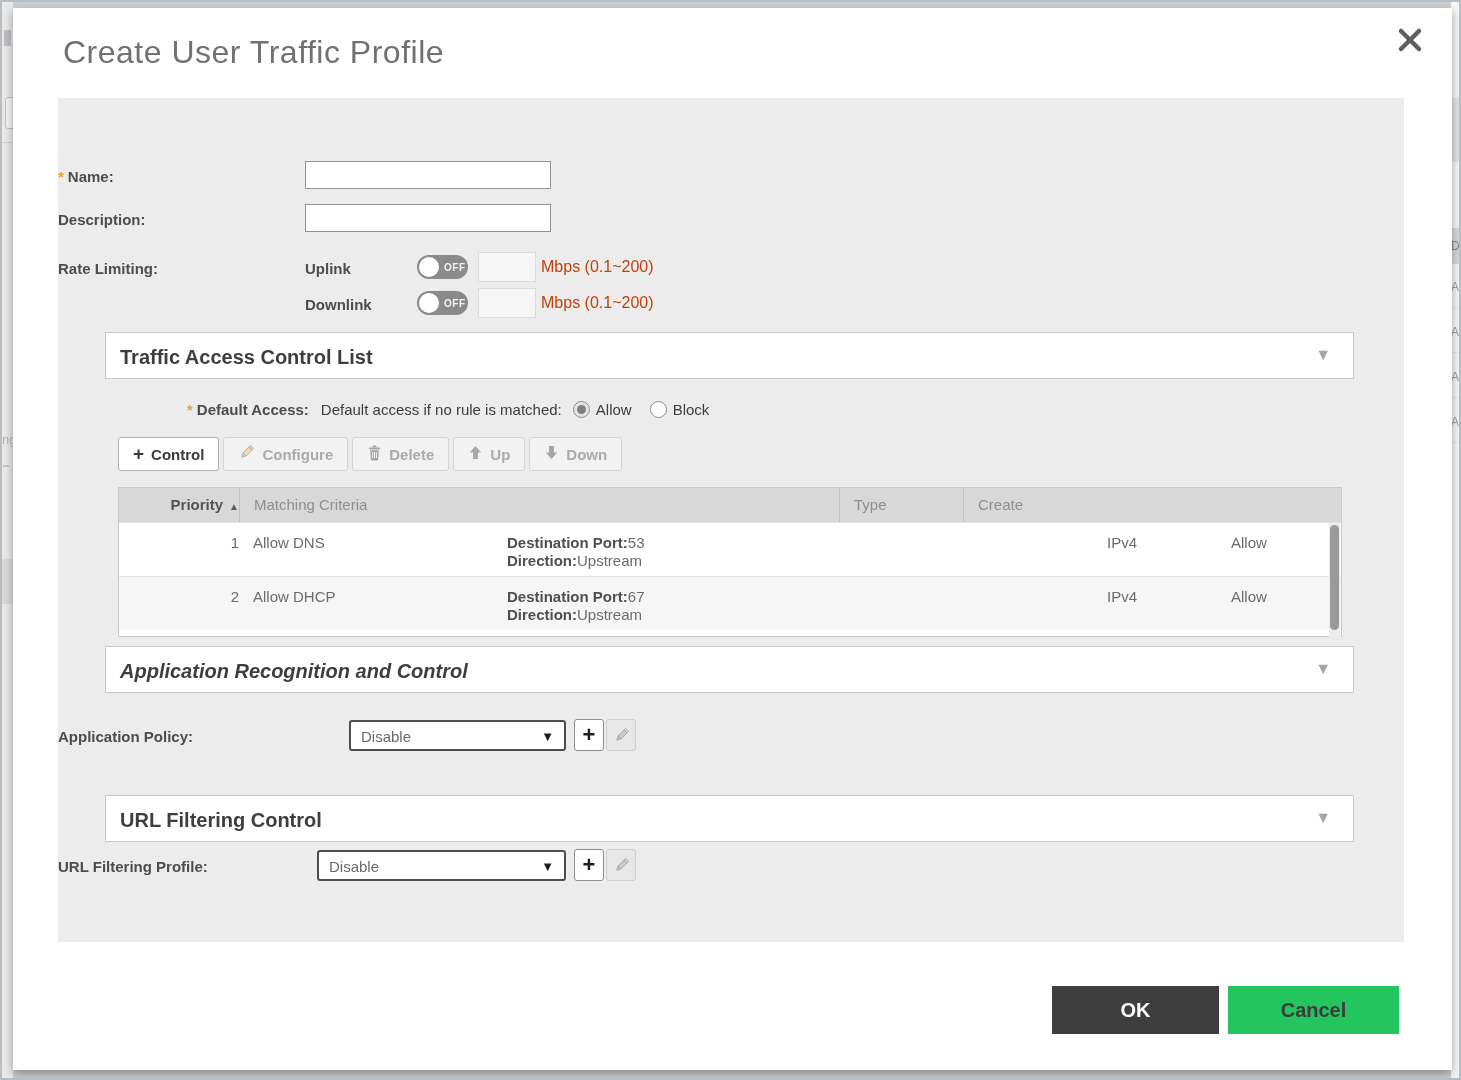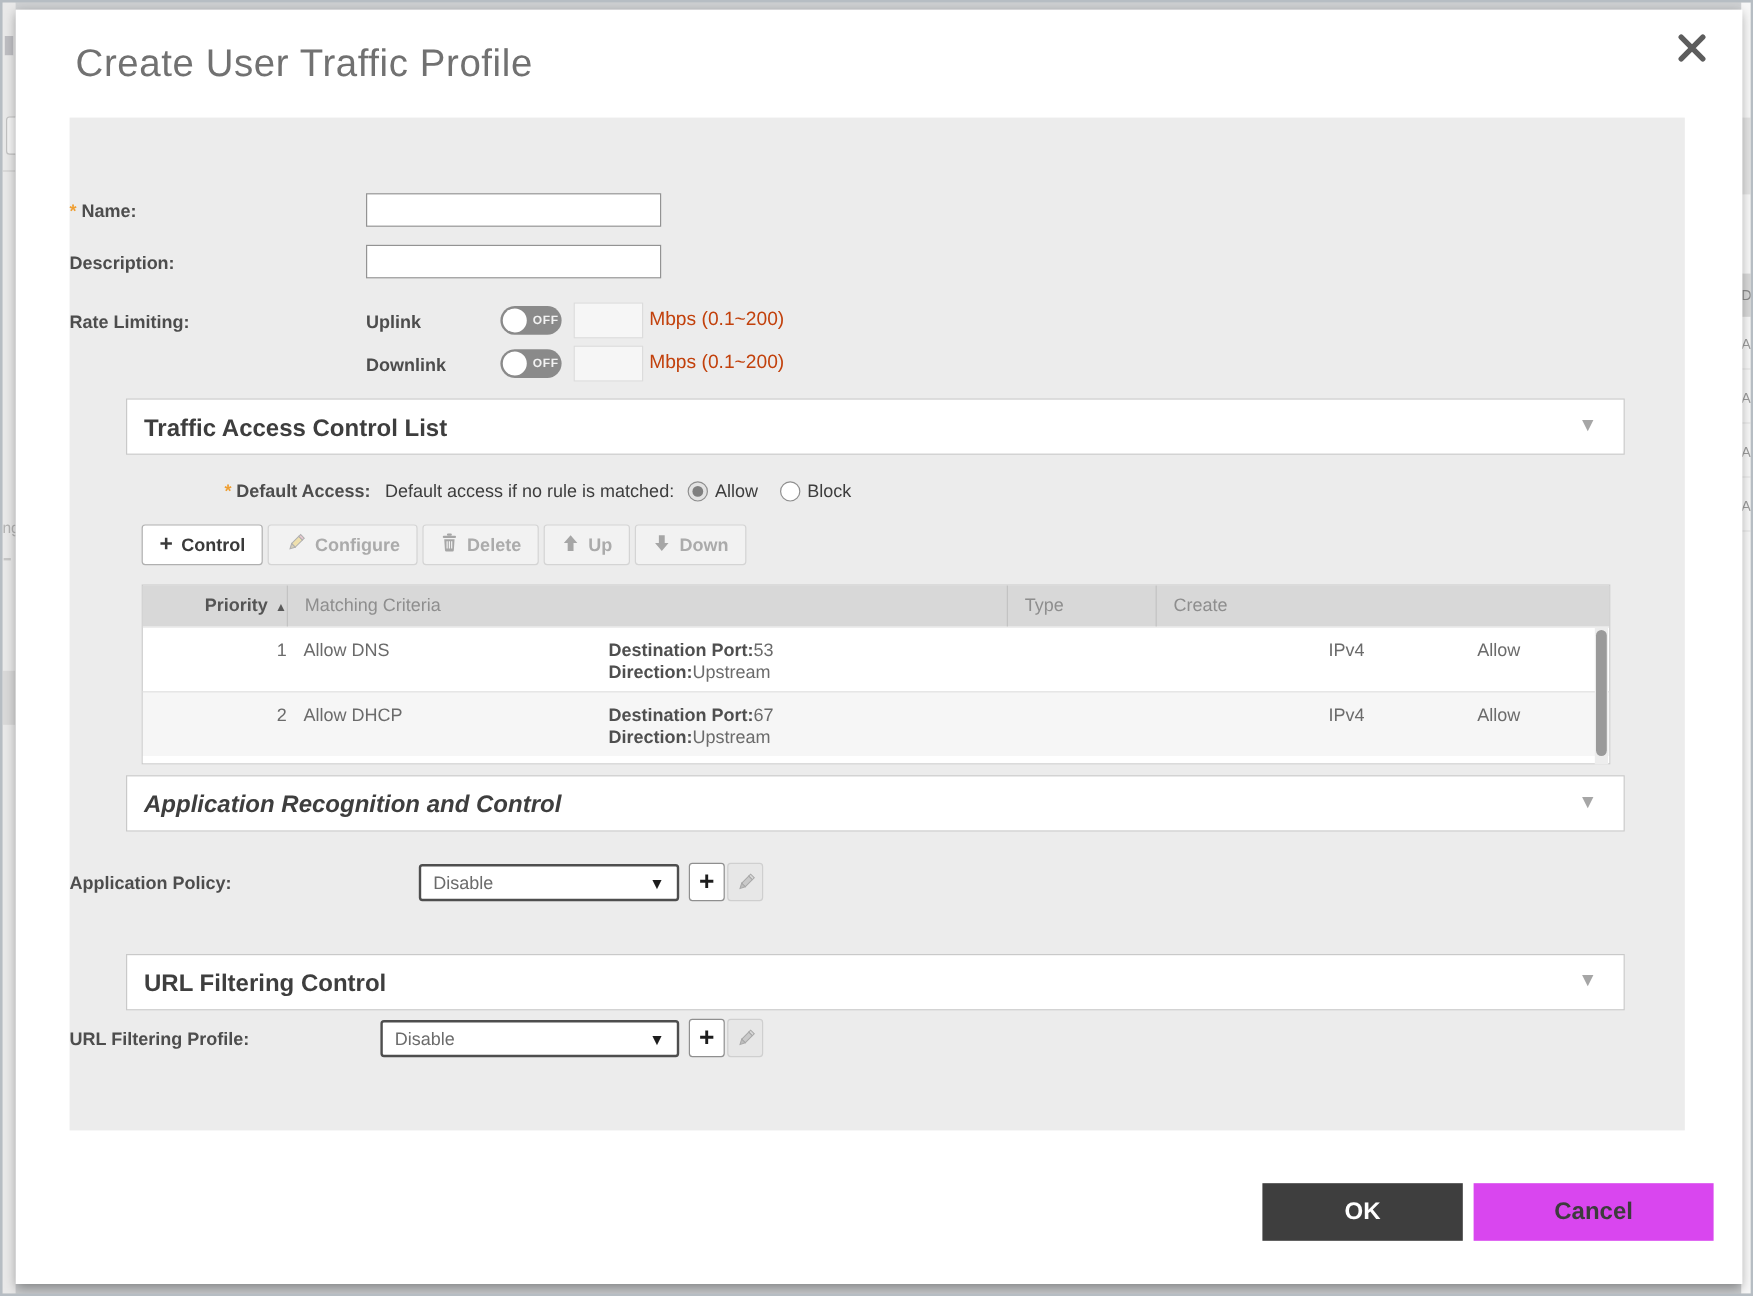--- a/index.html
+++ b/index.html
@@ -84,21 +84,21 @@
   
   .dd { position:absolute; height:31px; background:#fff; border:2px solid #4e4e4e; border-radius:3px; font-size:15px; color:#6b6b6b; cursor:pointer; }
   .dd .dd-val { position:absolute; left:10px; top:6px; }
   .dd .dd-caret { position:absolute; right:10px; top:7px; font-size:13px; color:#1c1c1c; }
   .sq-btn { position:absolute; width:30px; height:32px; border-radius:3px; display:flex; align-items:center; justify-content:center; cursor:pointer; }
   .sq-btn.add { background:#fff; border:1px solid #8f8f8f; font-size:22px; font-weight:bold; color:#1d1d1d; }
   .sq-btn.edit { background:#e7e7e7; border:1px solid #cfcfcf; cursor:default; }
 
   
   .ok-btn { position:absolute; left:1039px; top:978px; width:167px; height:48px; background:#3e3e3e; color:#fff; font-size:20px; font-weight:bold; display:flex; align-items:center; justify-content:center; cursor:pointer; }
-  .cancel-btn { position:absolute; left:1215px; top:978px; width:200px; height:48px; background:#d946ef; color:#3c3c3c; font-size:20px; font-weight:bold; display:flex; align-items:center; justify-content:center; cursor:pointer; }
+  .cancel-btn { position:absolute; left:1215px; top:978px; width:171px; height:48px; background:#22c55e; color:#3c3c3c; font-size:20px; font-weight:bold; display:flex; align-items:center; justify-content:center; cursor:pointer; }
 </style>
 </head>
 <body>
 
 <div class="top-band"></div>
 
 <div class="bg-left">
   <div class="mark1"></div>
   <div class="mark2"></div>
   <div class="mark3"></div>

